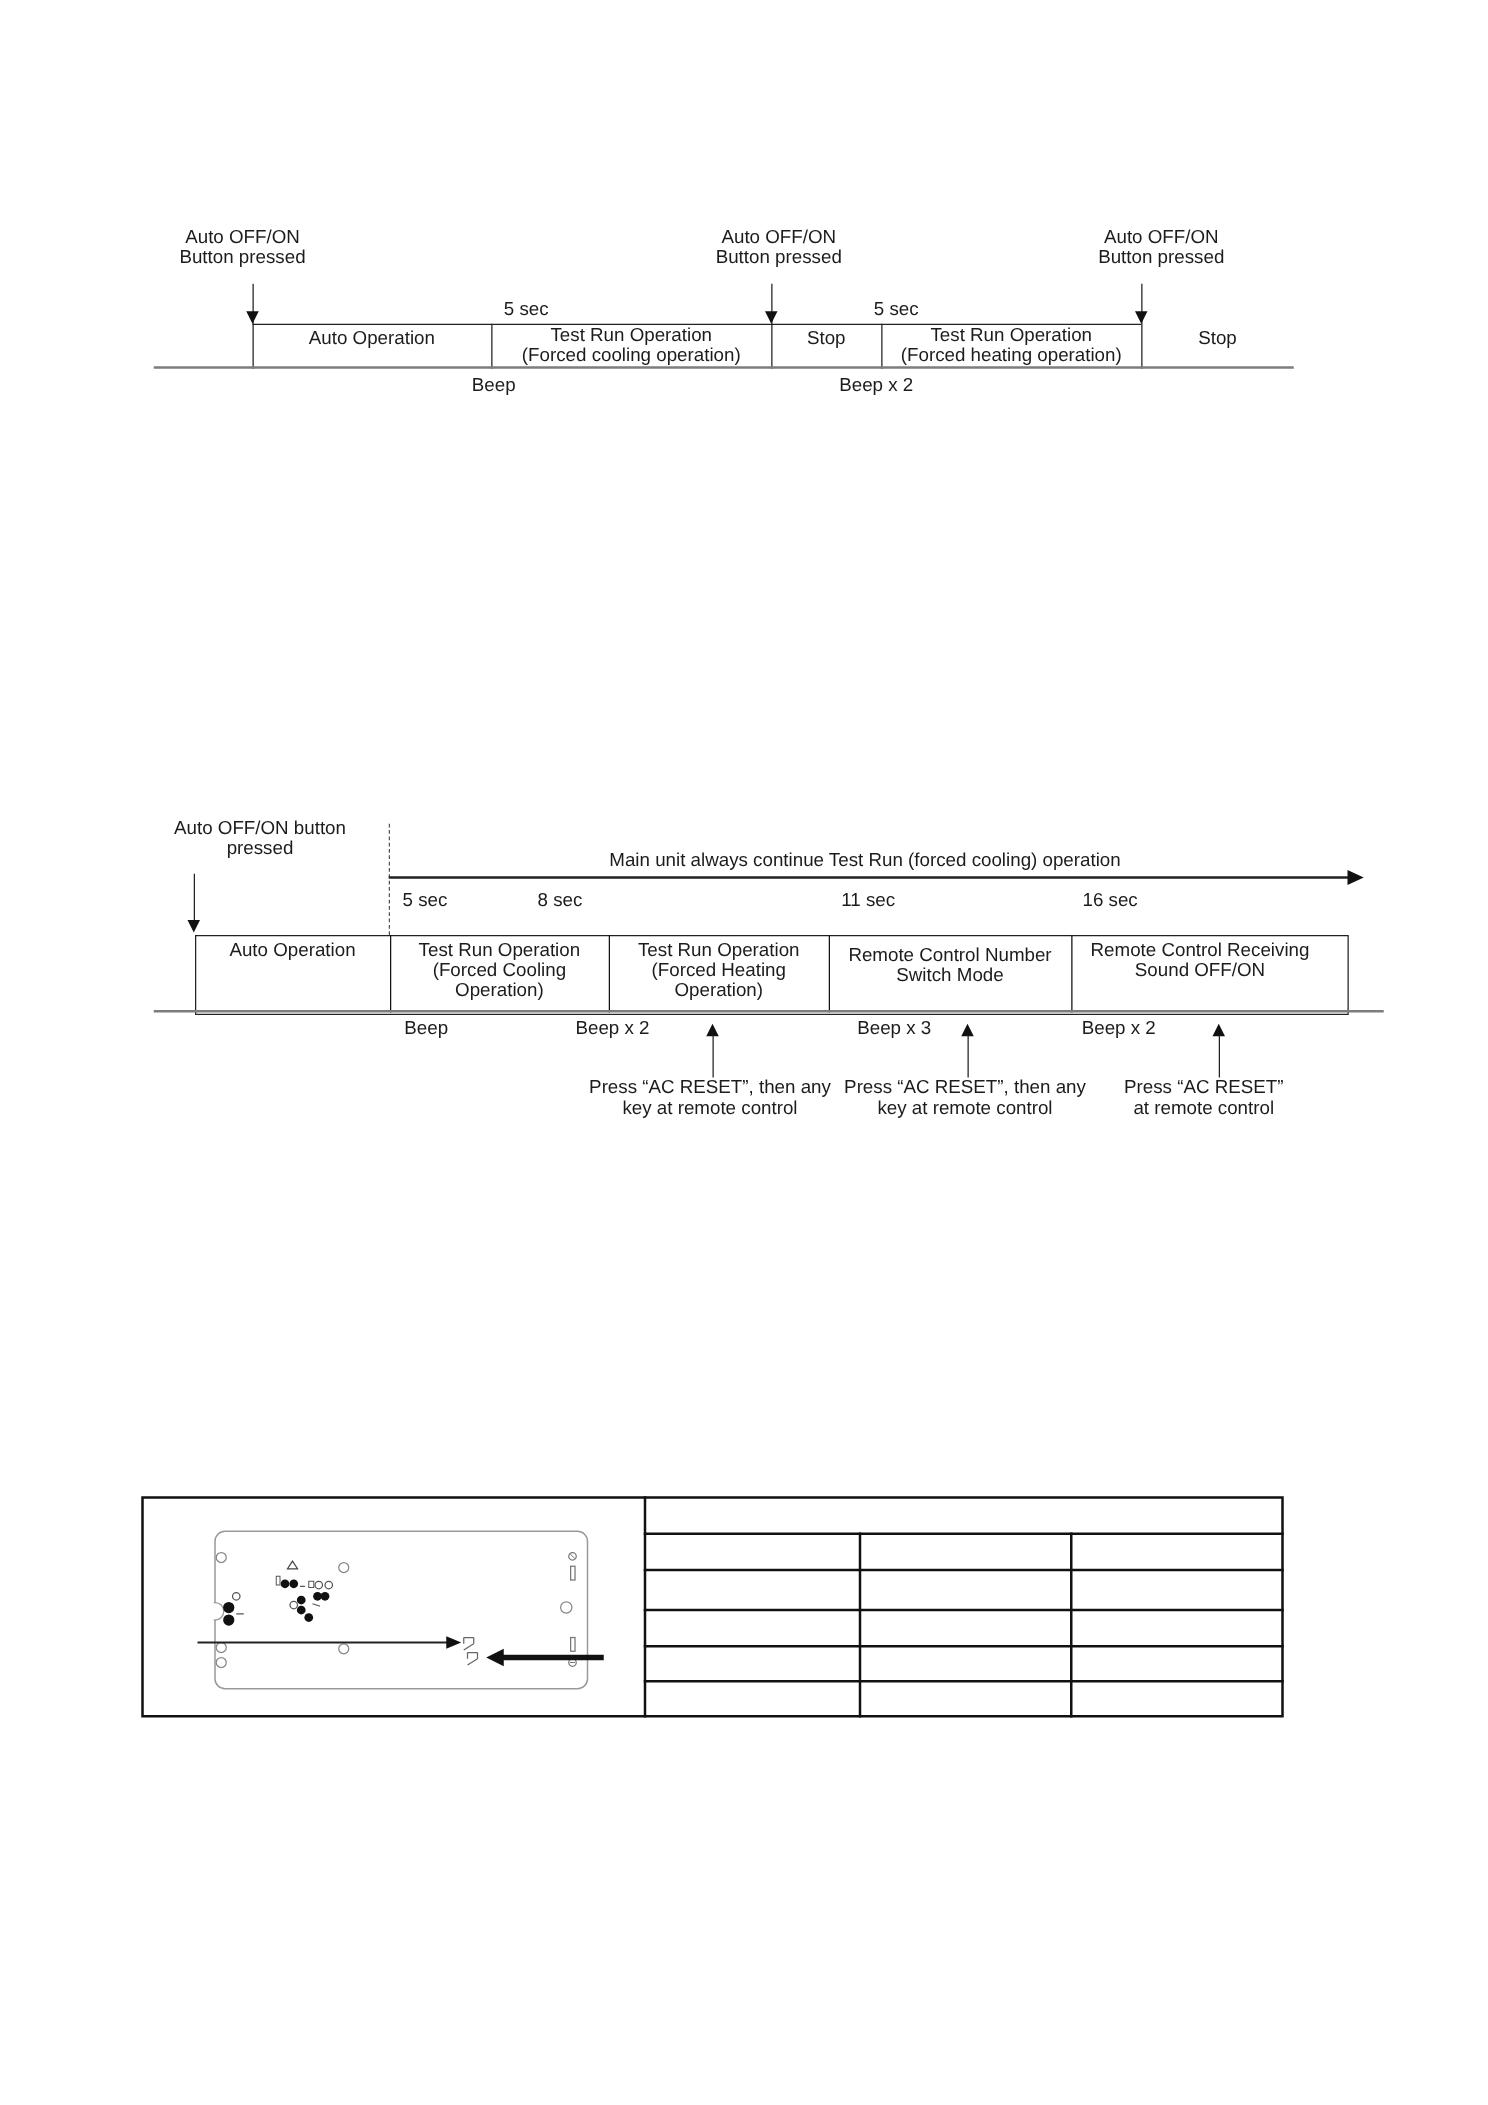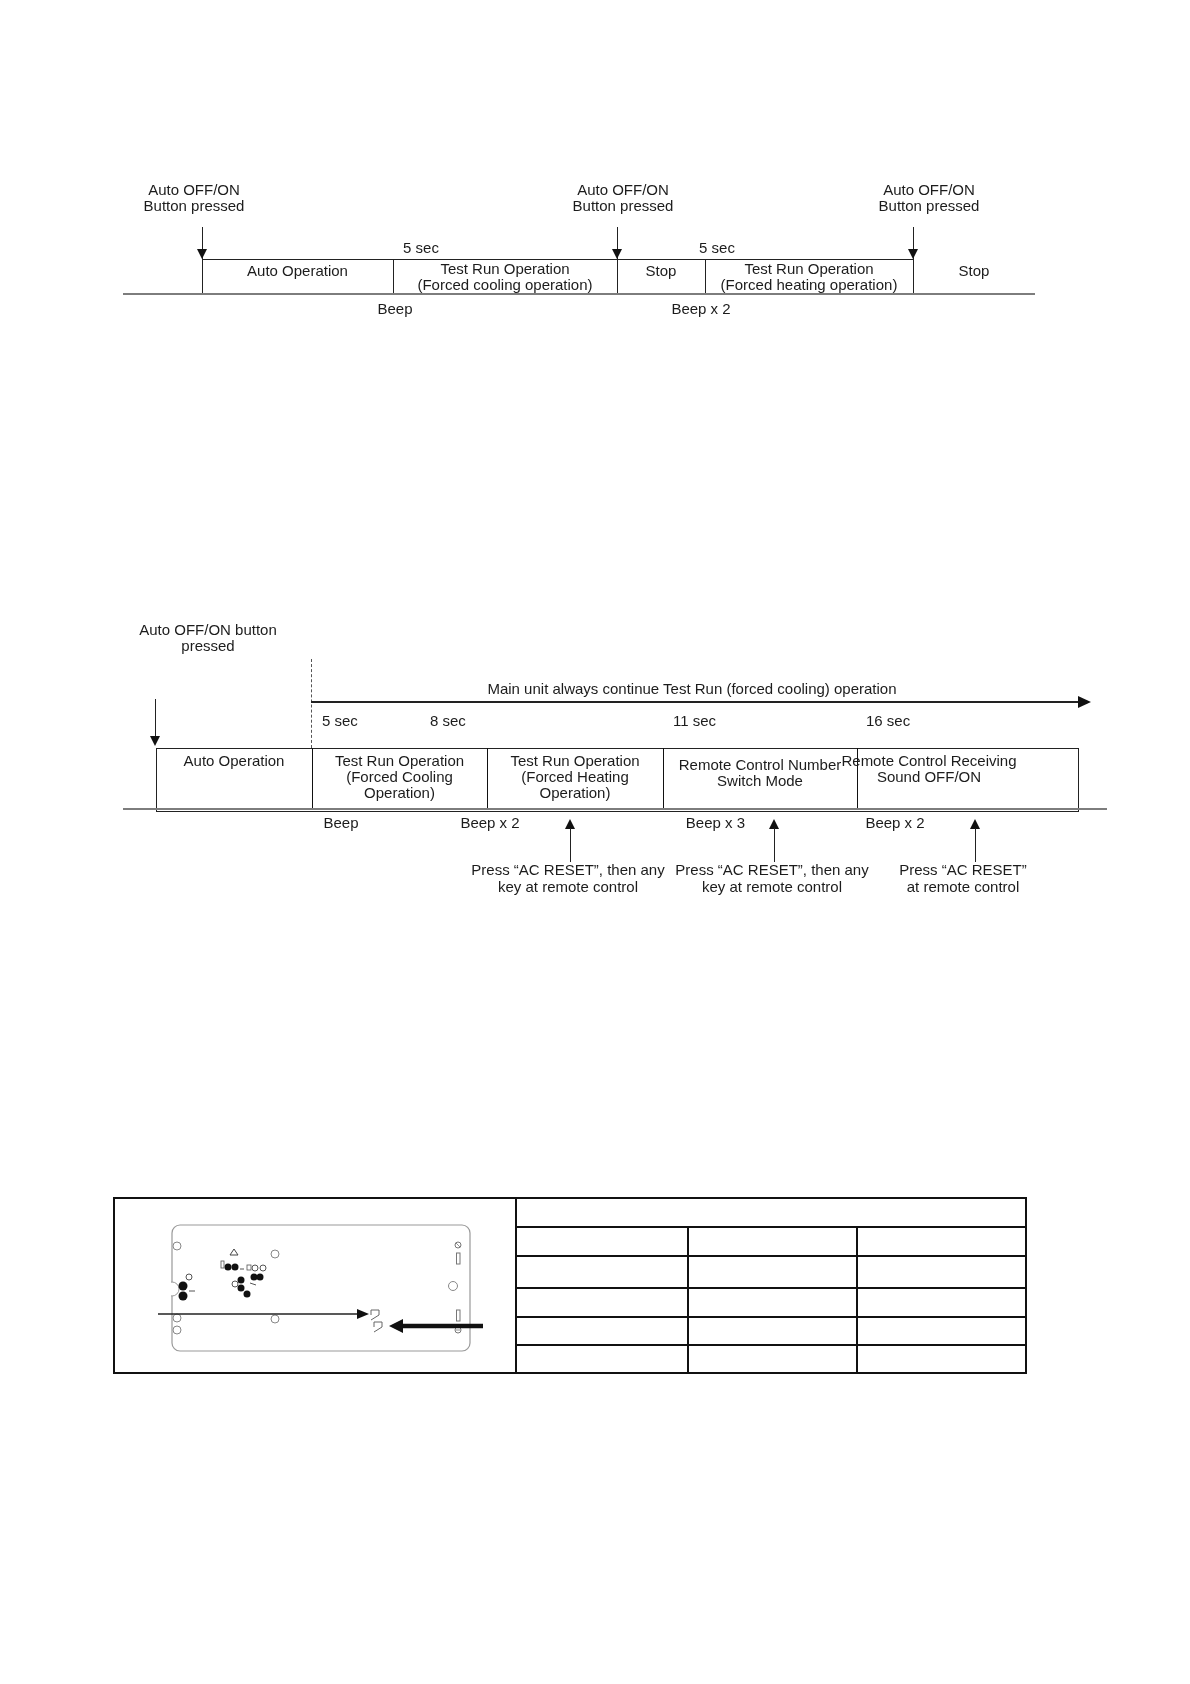--- a/index.html
+++ b/index.html
@@ -52,21 +52,21 @@
 (Forced heating operation)</div>
     <div class="txt" style="left:913px;top:263px;width:122px;">Stop</div>
 
     <div class="baseline" style="left:123px;top:293px;width:912px;"></div>
 
     <div class="txt" style="left:345px;top:301px;width:100px;">Beep</div>
     <div class="txt" style="left:651px;top:301px;width:100px;">Beep x 2</div>
   </div>
 
   <div>
-    <div class="txt" style="left:128px;top:622px;width:160px;">Auto OFF/ON button
+    <div class="txt" style="left:128px;top:655px;width:160px;">Auto OFF/ON button
 pressed</div>
 
     <div class="vline" style="left:155px;top:699px;height:39px;"></div>
     <div class="arrow-down" style="left:150px;top:736px;"></div>
 
     <div class="dash" style="left:311px;top:659px;height:89px;"></div>
 
     <div class="txt" style="left:482px;top:681px;width:420px;">Main unit always continue Test Run (forced cooling) operation</div>
     <div class="hline" style="left:311px;top:701px;width:768px;height:2px;"></div>
     <div class="arrow-right" style="left:1078px;top:696px;"></div>
@@ -82,21 +82,21 @@
     <div class="tline" style="left:663px;top:748px;width:1px;height:62px;"></div>
     <div class="tline" style="left:857px;top:748px;width:1px;height:62px;"></div>
 
     <div class="txt" style="left:156px;top:753px;width:156px;">Auto Operation</div>
     <div class="txt" style="left:312px;top:753px;width:175px;">Test Run Operation
 (Forced Cooling Operation)</div>
     <div class="txt" style="left:487px;top:753px;width:176px;">Test Run Operation
 (Forced Heating Operation)</div>
     <div class="txt" style="left:663px;top:757px;width:194px;">Remote Control Number
 Switch Mode</div>
-    <div class="txt" style="left:819px;top:753px;width:220px;">Remote Control Receiving
+    <div class="txt" style="left:850px;top:753px;width:220px;">Remote Control Receiving
 Sound OFF/ON</div>
 
     <div class="baseline" style="left:123px;top:808px;width:984px;"></div>
 
     <div class="txt" style="left:291px;top:815px;width:100px;">Beep</div>
     <div class="txt" style="left:440px;top:815px;width:100px;">Beep x 2</div>
     <div class="txt" style="left:645px;top:815px;width:100px;text-align:right;">Beep x 3</div>
     <div class="txt" style="left:845px;top:815px;width:100px;">Beep x 2</div>
 
     <div class="arrow-up" style="left:565px;top:819px;"></div>

